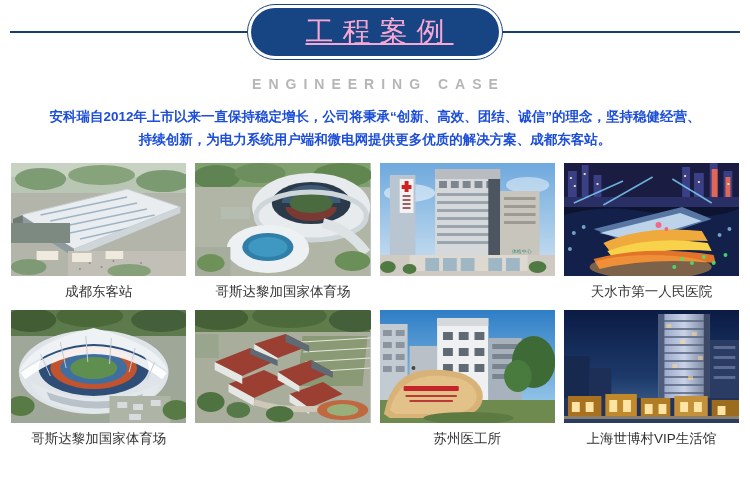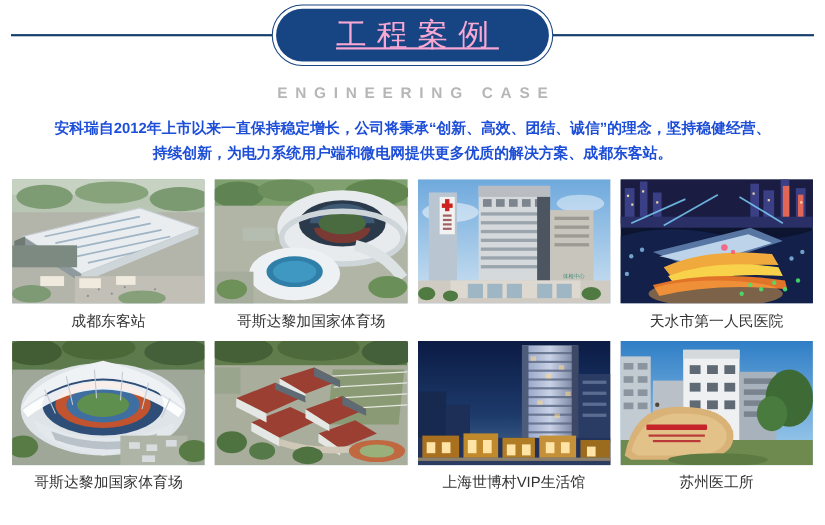--- a/index.html
+++ b/index.html
@@ -345,20 +345,83 @@
           </g>
           <path d="M60 92 Q96 104 150 96" stroke="#cfc8b8" stroke-width="6" fill="none"></path>
           <ellipse cx="150" cy="100" rx="26" ry="10" fill="#c0683f"></ellipse>
           <ellipse cx="150" cy="100" rx="16" ry="6" fill="#9ab07a"></ellipse>
           <ellipse cx="16" cy="92" rx="14" ry="10" fill="#4f7340"></ellipse>
           <ellipse cx="44" cy="100" rx="12" ry="8" fill="#56794a"></ellipse>
           <ellipse cx="86" cy="104" rx="14" ry="8" fill="#4f7340"></ellipse>
           <rect x="0" y="24" width="24" height="24" fill="#9aa58e"></rect>
         </svg>
       </div>
+    </div>
+
+    <div class="cell">
+      <div class="thumb">
+        <svg viewBox="0 0 178 113" preserveAspectRatio="none">
+          <defs>
+            <linearGradient id="sky7" x1="0" y1="0" x2="0" y2="1">
+              <stop offset="0" stop-color="#2f7ec6"></stop>
+              <stop offset="1" stop-color="#a9d3ef"></stop>
+            </linearGradient>
+          </defs>
+          <rect width="178" height="113" fill="url(#sky7)"></rect>
+          <rect x="0" y="14" width="28" height="78" fill="#c2cad2"></rect>
+          <g fill="#8b95a0">
+            <rect x="3" y="20" width="9" height="6"></rect>
+              <rect x="16" y="20" width="9" height="6"></rect>
+            <rect x="3" y="32" width="9" height="6"></rect>
+              <rect x="16" y="32" width="9" height="6"></rect>
+            <rect x="3" y="44" width="9" height="6"></rect>
+              <rect x="16" y="44" width="9" height="6"></rect>
+            <rect x="3" y="56" width="9" height="6"></rect>
+              <rect x="16" y="56" width="9" height="6"></rect>
+          </g>
+          <rect x="30" y="36" width="28" height="56" fill="#b9c0c8"></rect>
+          <rect x="58" y="8" width="52" height="84" fill="#eef0f2"></rect>
+          <rect x="58" y="8" width="52" height="8" fill="#d6d9dc"></rect>
+          <g fill="#5f6a75">
+            <rect x="64" y="22" width="10" height="8"></rect>
+              <rect x="80" y="22" width="10" height="8"></rect>
+            <rect x="96" y="22" width="10" height="8"></rect>
+            <rect x="64" y="38" width="10" height="8"></rect>
+              <rect x="80" y="38" width="10" height="8"></rect>
+            <rect x="96" y="38" width="10" height="8"></rect>
+            <rect x="64" y="54" width="10" height="8"></rect>
+              <rect x="80" y="54" width="10" height="8"></rect>
+            <rect x="96" y="54" width="10" height="8"></rect>
+            <rect x="64" y="70" width="10" height="8"></rect>
+              <rect x="80" y="70" width="10" height="8"></rect>
+          </g>
+          <rect x="110" y="28" width="34" height="64" fill="#a7b2bc"></rect>
+          <g fill="#79848f">
+            <rect x="114" y="34" width="26" height="5"></rect>
+              <rect x="114" y="44" width="26" height="5"></rect>
+            <rect x="114" y="54" width="26" height="5"></rect>
+              <rect x="114" y="64" width="26" height="5"></rect>
+          </g>
+          <ellipse cx="156" cy="52" rx="22" ry="26" fill="#3e6b35"></ellipse>
+          <ellipse cx="140" cy="66" rx="14" ry="16" fill="#4a7b3e"></ellipse>
+          <rect y="90" width="178" height="23" fill="#6f8a4f"></rect>
+          <path d="M4 104 Q12 62 48 60 Q96 58 104 82 Q108 104 76 108 L10 108Z" fill="#d9b278"></path>
+          <path d="M10 100 Q18 70 50 66 Q92 64 98 84 Q100 100 74 104 L16 104Z" fill="#e3c289"></path>
+          <g fill="#c4242a">
+            <rect x="24" y="76" width="56" height="5" rx="1"></rect>
+          </g>
+          <g fill="#b2232a" opacity=".85">
+            <rect x="26" y="85" width="52" height="2"></rect>
+            <rect x="30" y="90" width="44" height="2"></rect>
+          </g>
+          <ellipse cx="90" cy="108" rx="46" ry="6" fill="#5c7a42"></ellipse>
+          <circle cx="34" cy="58" r="2" fill="#4c4638"></circle>
+        </svg>
+      </div>
+      <div class="caption">苏州医工所</div>
     </div>
 
     <div class="cell">
       <div class="thumb">
         <svg viewBox="0 0 178 113" preserveAspectRatio="none">
           <defs>
             <linearGradient id="sky8" x1="0" y1="0" x2="0" y2="1">
               <stop offset="0" stop-color="#0b1b44"></stop>
               <stop offset="0.6" stop-color="#1d3a6b"></stop>
               <stop offset="1" stop-color="#4a6e96"></stop>
@@ -423,77 +486,14 @@
           </g>
           <rect y="106" width="178" height="7" fill="#2c3c60"></rect>
           <g fill="#ffd27a" opacity=".45">
             <rect x="0" y="106" width="178" height="3"></rect>
           </g>
         </svg>
       </div>
       <div class="caption">上海世博村VIP生活馆</div>
     </div>
 
-    <div class="cell">
-      <div class="thumb">
-        <svg viewBox="0 0 178 113" preserveAspectRatio="none">
-          <defs>
-            <linearGradient id="sky7" x1="0" y1="0" x2="0" y2="1">
-              <stop offset="0" stop-color="#2f7ec6"></stop>
-              <stop offset="1" stop-color="#a9d3ef"></stop>
-            </linearGradient>
-          </defs>
-          <rect width="178" height="113" fill="url(#sky7)"></rect>
-          <rect x="0" y="14" width="28" height="78" fill="#c2cad2"></rect>
-          <g fill="#8b95a0">
-            <rect x="3" y="20" width="9" height="6"></rect>
-              <rect x="16" y="20" width="9" height="6"></rect>
-            <rect x="3" y="32" width="9" height="6"></rect>
-              <rect x="16" y="32" width="9" height="6"></rect>
-            <rect x="3" y="44" width="9" height="6"></rect>
-              <rect x="16" y="44" width="9" height="6"></rect>
-            <rect x="3" y="56" width="9" height="6"></rect>
-              <rect x="16" y="56" width="9" height="6"></rect>
-          </g>
-          <rect x="30" y="36" width="28" height="56" fill="#b9c0c8"></rect>
-          <rect x="58" y="8" width="52" height="84" fill="#eef0f2"></rect>
-          <rect x="58" y="8" width="52" height="8" fill="#d6d9dc"></rect>
-          <g fill="#5f6a75">
-            <rect x="64" y="22" width="10" height="8"></rect>
-              <rect x="80" y="22" width="10" height="8"></rect>
-            <rect x="96" y="22" width="10" height="8"></rect>
-            <rect x="64" y="38" width="10" height="8"></rect>
-              <rect x="80" y="38" width="10" height="8"></rect>
-            <rect x="96" y="38" width="10" height="8"></rect>
-            <rect x="64" y="54" width="10" height="8"></rect>
-              <rect x="80" y="54" width="10" height="8"></rect>
-            <rect x="96" y="54" width="10" height="8"></rect>
-            <rect x="64" y="70" width="10" height="8"></rect>
-              <rect x="80" y="70" width="10" height="8"></rect>
-          </g>
-          <rect x="110" y="28" width="34" height="64" fill="#a7b2bc"></rect>
-          <g fill="#79848f">
-            <rect x="114" y="34" width="26" height="5"></rect>
-              <rect x="114" y="44" width="26" height="5"></rect>
-            <rect x="114" y="54" width="26" height="5"></rect>
-              <rect x="114" y="64" width="26" height="5"></rect>
-          </g>
-          <ellipse cx="156" cy="52" rx="22" ry="26" fill="#3e6b35"></ellipse>
-          <ellipse cx="140" cy="66" rx="14" ry="16" fill="#4a7b3e"></ellipse>
-          <rect y="90" width="178" height="23" fill="#6f8a4f"></rect>
-          <path d="M4 104 Q12 62 48 60 Q96 58 104 82 Q108 104 76 108 L10 108Z" fill="#d9b278"></path>
-          <path d="M10 100 Q18 70 50 66 Q92 64 98 84 Q100 100 74 104 L16 104Z" fill="#e3c289"></path>
-          <g fill="#c4242a">
-            <rect x="24" y="76" width="56" height="5" rx="1"></rect>
-          </g>
-          <g fill="#b2232a" opacity=".85">
-            <rect x="26" y="85" width="52" height="2"></rect>
-            <rect x="30" y="90" width="44" height="2"></rect>
-          </g>
-          <ellipse cx="90" cy="108" rx="46" ry="6" fill="#5c7a42"></ellipse>
-          <circle cx="34" cy="58" r="2" fill="#4c4638"></circle>
-        </svg>
-      </div>
-      <div class="caption">苏州医工所</div>
-    </div>
-
   </div>
 </div>
 
 </body></html>

